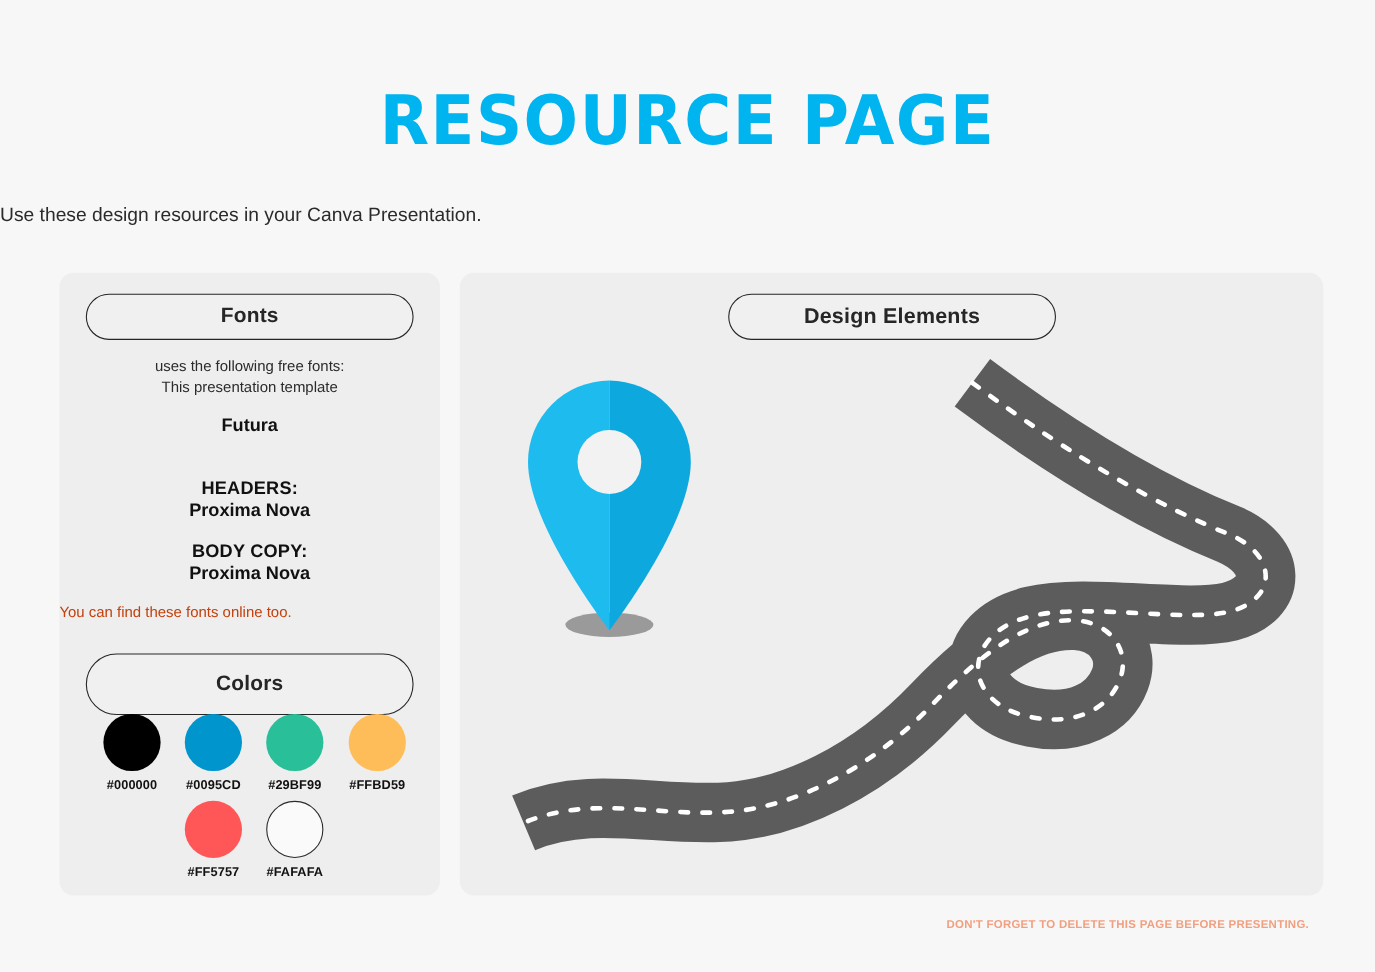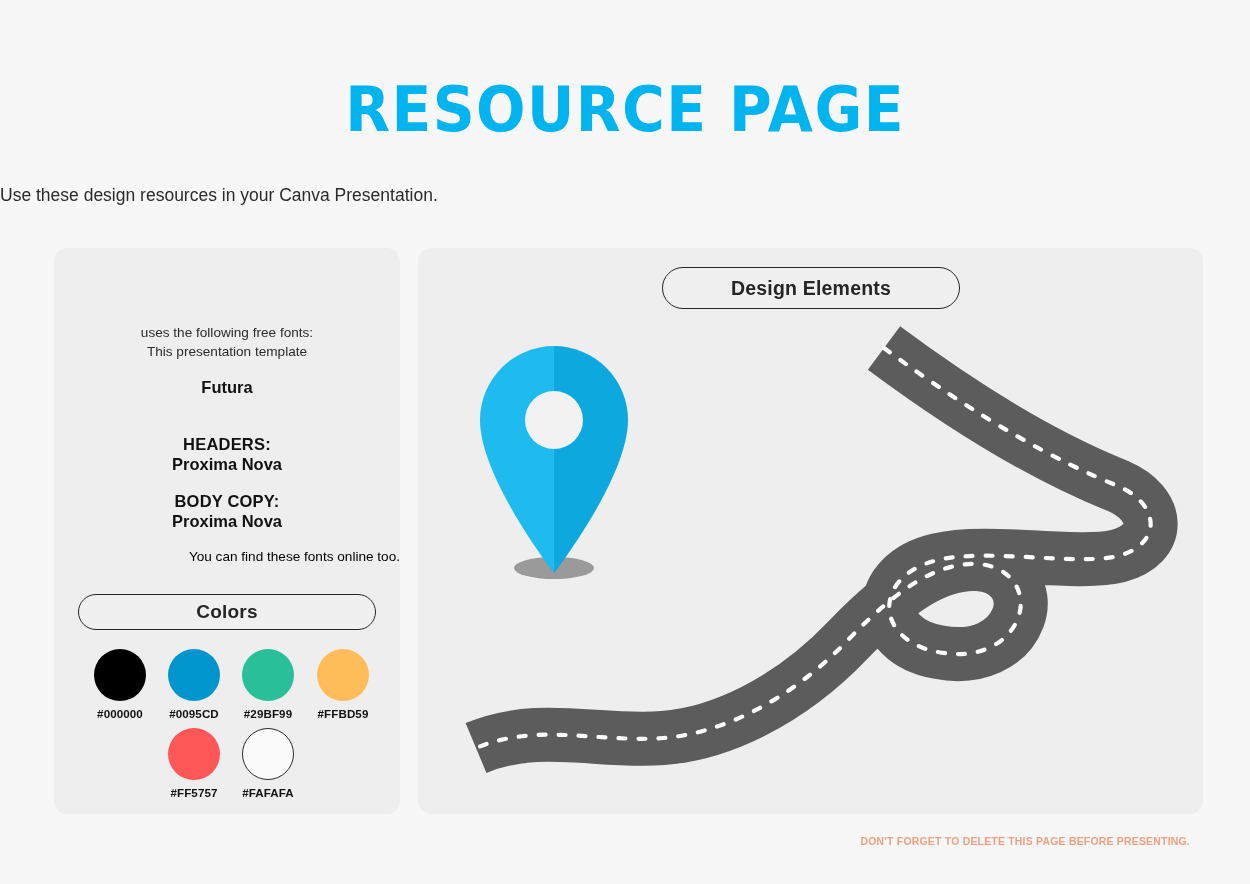--- a/index.html
+++ b/index.html
@@ -61,21 +61,21 @@
     background: rgba(255,255,255,0.12);
     display: flex;
     align-items: center;
     justify-content: center;
     font-size: 19px;
     font-weight: 700;
     color: #262626;
     letter-spacing: 0.2px;
   }
   .pill-fonts   { left: 24px;  top: 19px;  width: 298px; height: 42px; }
-  .pill-colors  { left: 24px;  top: 346px; width: 298px; height: 36px; }
+  .pill-colors  { left: 24px;  top: 346px; width: 298px; height: 56px; }
   .pill-design  { left: 244px; top: 19px;  width: 298px; height: 42px; font-size: 19.5px; }
 
   
   .fonts-intro {
     position: absolute;
     left: 0; top: 76px; width: 346px;
     text-align: center;
     font-size: 13.6px;
     line-height: 18.5px;
     color: #2b2b2b;
@@ -97,24 +97,24 @@
     font-weight: 700;
     line-height: 19.5px;
     color: #111;
   }
   .fg-0 { top: 130px; }
   .fg-1 { top: 187px; }
   .fg-2 { top: 244px; }
   .fonts-outro {
     position: absolute;
     left: 0; top: 300px; width: 346px;
-    text-align: right;
+    text-align: left;
     font-size: 13.6px;
     line-height: 18px;
-    color: #000000;
+    color: #c2410c;
   }
 
   
   .swatch {
     position: absolute;
     width: 52px;
     height: 52px;
     border-radius: 50%;
   }
   .swatch.outlined { border: 1.5px solid #2b2b2b; }
@@ -153,20 +153,23 @@
   }
 </style>
 </head>
 <body>
 
 <div class="page-title">RESOURCE PAGE</div>
 <div class="page-subtitle">Use these design resources in your Canva Presentation.</div>
 
 <div class="panel panel-left">
 
+  <div class="pill pill-fonts">
+    <span>Fonts</span>
+  </div>
 
   <div class="fonts-intro">
     <div>uses the following free fonts:</div>
     <div>This presentation template</div>
   </div>
 
   <div class="font-group fg-0">
     <div class="value">Futura</div>
   </div>
   <div class="font-group fg-1">

